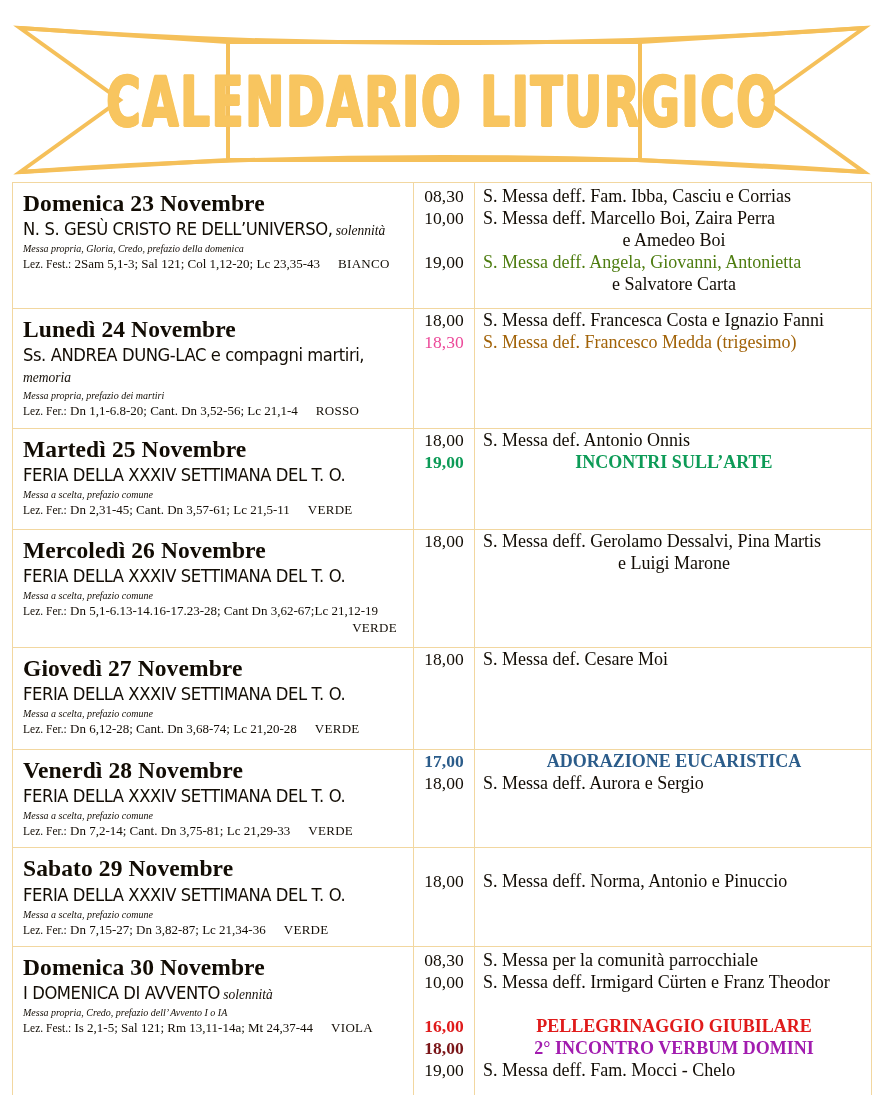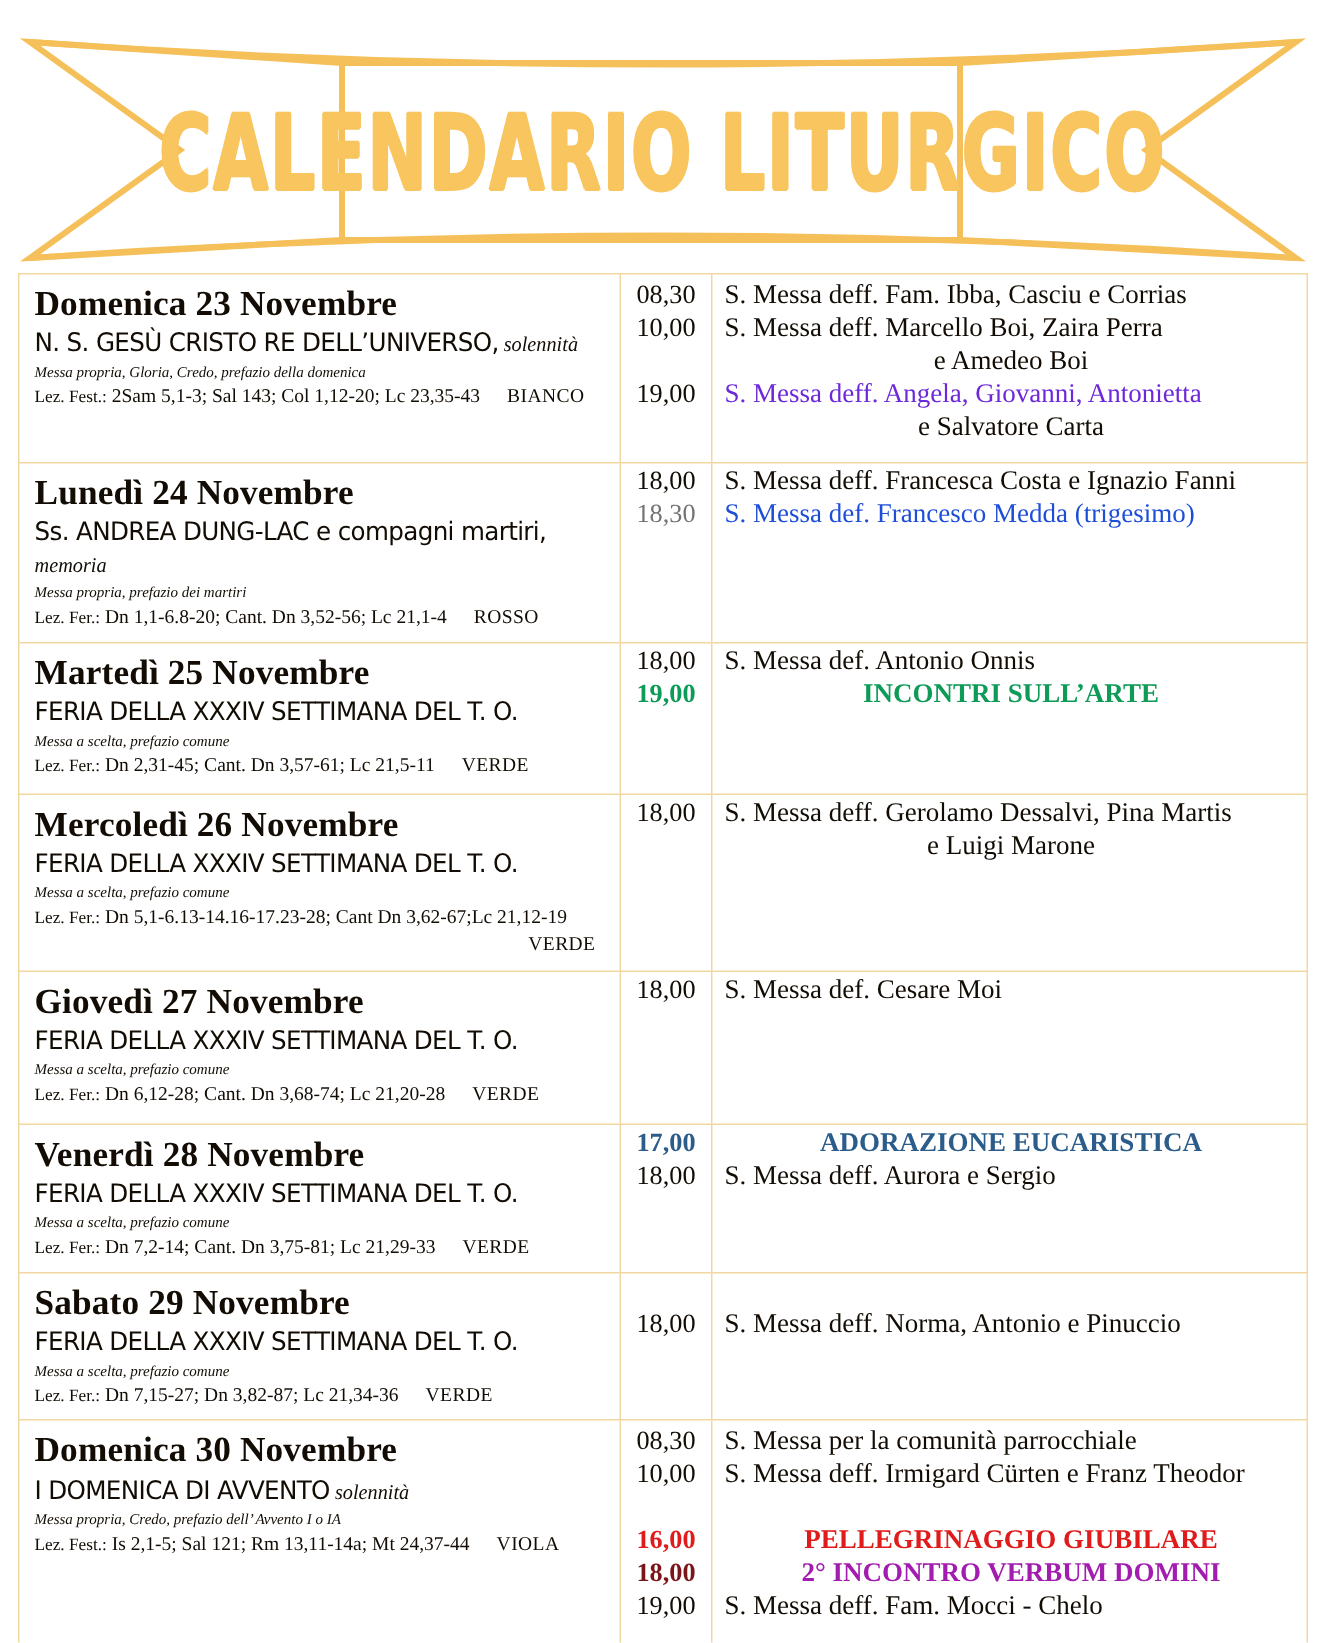--- a/index.html
+++ b/index.html
@@ -174,68 +174,68 @@
 </div>
 
 <table class="cal">
   <tbody id="cal-body">
       <tr style="height: 126px;">
         <td class="c-day">
           <div class="day-box">
             <div class="d-date">Domenica 23 Novembre</div>
             <div class="d-feast"><span>N. S. GESÙ CRISTO RE DELL’UNIVERSO,</span><span class="it"> solennità</span></div>
             <div class="d-rubric">Messa propria, Gloria, Credo, prefazio della domenica</div>
-            <div class="d-read"><span class="lbl">Lez. Fest.:</span><span> 2Sam 5,1-3; Sal 143; Col 1,12-20; Lc 23,35-43</span><span class="color-word color-inline">BIANCO</span></div>
+            <div class="d-read"><span class="lbl">Lez. Fest.:</span><span> 2Sam 5,1-3; Sal 121; Col 1,12-20; Lc 23,35-43</span><span class="color-word color-inline">BIANCO</span></div>
           </div>
         </td>
         <td class="c-time">
           <div class="time-box">
             <div class="pad-top-1"></div>
             <div class="t-line" style="color: rgb(18, 12, 4);">08,30</div>
             <div class="t-line" style="color: rgb(18, 12, 4);">10,00</div>
             <div class="t-line" style="color: rgb(18, 12, 4);"></div>
             <div class="t-line" style="color: rgb(18, 12, 4);">19,00</div>
             <div class="t-line" style="color: rgb(18, 12, 4);"></div>
             <div class="spacer"></div>
           </div>
         </td>
         <td class="c-event">
           <div class="ev-box">
             <div class="pad-top-1"></div>
             <div class="e-line" style="color: rgb(18, 12, 4);">S. Messa deff. Fam. Ibba, Casciu e Corrias</div>
             <div class="e-line" style="color: rgb(18, 12, 4);">S. Messa deff. Marcello Boi, Zaira Perra</div>
             <div class="e-line ctr" style="color: rgb(18, 12, 4);">e  Amedeo Boi</div>
-            <div class="e-line" style="color: #6d28d9;">S. Messa deff. Angela, Giovanni, Antonietta</div>
+            <div class="e-line" style="color: #4d7c0f;">S. Messa deff. Angela, Giovanni, Antonietta</div>
             <div class="e-line ctr" style="color: rgb(18, 12, 4);">e Salvatore Carta</div>
             <div class="spacer"></div>
           </div>
         </td>
       </tr>
       <tr style="height: 103px;">
         <td class="c-day">
           <div class="day-box">
             <div class="d-date">Lunedì 24 Novembre</div>
             <div class="d-feast"><span>Ss. ANDREA DUNG-LAC e compagni martiri,</span><span class="it"> memoria</span></div>
             <div class="d-rubric">Messa propria, prefazio dei martiri</div>
             <div class="d-read"><span class="lbl">Lez. Fer.:</span><span> Dn 1,1-6.8-20; Cant. Dn 3,52-56; Lc 21,1-4</span><span class="color-word color-inline">ROSSO</span></div>
           </div>
         </td>
         <td class="c-time">
           <div class="time-box">
             <div class="spacer"></div>
             <div class="t-line" style="color: rgb(18, 12, 4);">18,00</div>
-            <div class="t-line" style="color: #737373;">18,30</div>
+            <div class="t-line" style="color: #ec4899;">18,30</div>
             <div style="height: 4px;"></div>
           </div>
         </td>
         <td class="c-event">
           <div class="ev-box">
             <div class="spacer"></div>
             <div class="e-line" style="color: rgb(18, 12, 4);">S. Messa deff. Francesca Costa e  Ignazio Fanni</div>
-            <div class="e-line" style="color: #1d4ed8;">S. Messa def. Francesco Medda (trigesimo)</div>
+            <div class="e-line" style="color: #a16207;">S. Messa def. Francesco Medda (trigesimo)</div>
             <div style="height: 4px;"></div>
           </div>
         </td>
       </tr>
       <tr style="height: 101px;">
         <td class="c-day">
           <div class="day-box">
             <div class="d-date">Martedì 25  Novembre</div>
             <div class="d-feast"><span>FERIA DELLA XXXIV  SETTIMANA DEL T. O.</span></div>
             <div class="d-rubric">Messa a scelta, prefazio comune</div>

